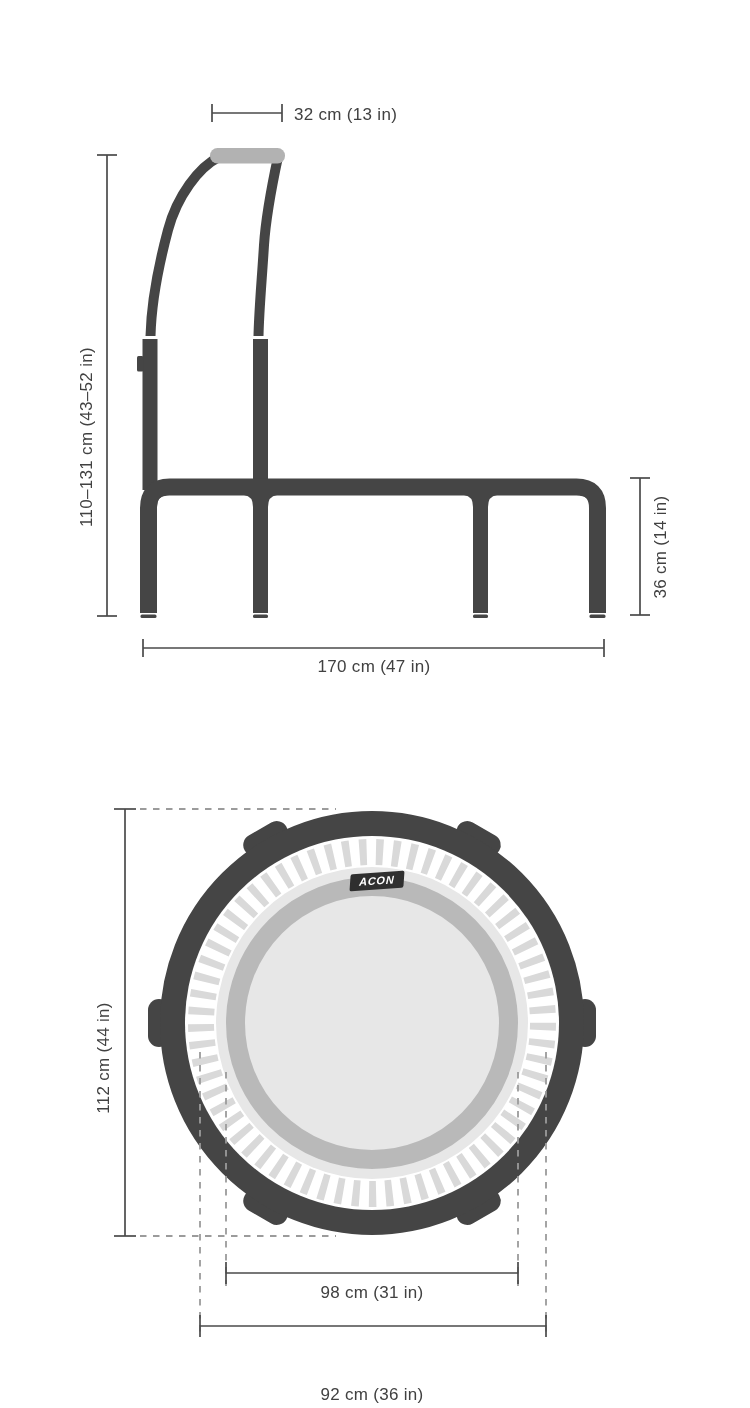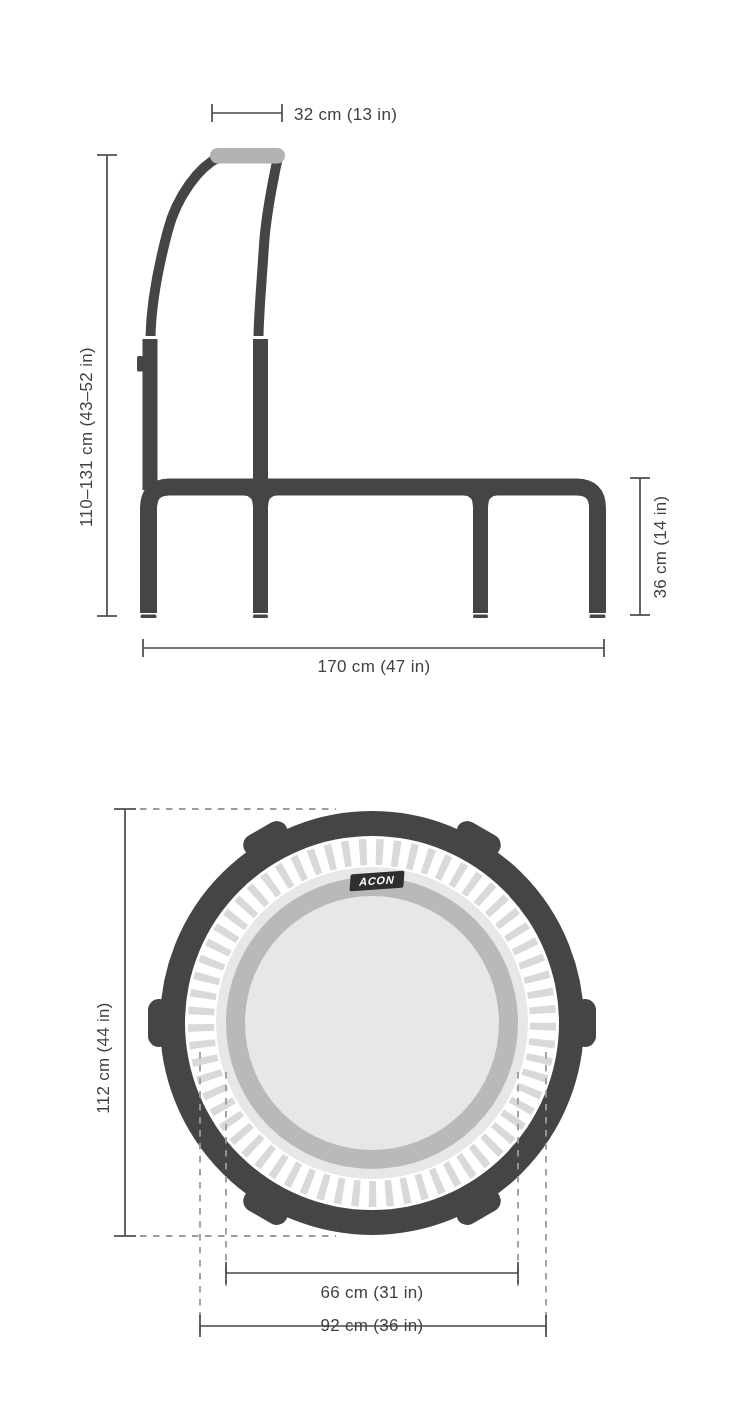--- a/index.html
+++ b/index.html
@@ -173,21 +173,21 @@
   <div class="dim-label left-anchor" style="left:294px;top:114px">32 cm (13 in)</div>
 
   <div class="dim-label vert" style="left:86px;top:437px">110–131 cm (43–52 in)</div>
 
   <div class="dim-label vert" style="left:660px;top:547px">36 cm (14 in)</div>
 
   <div class="dim-label" style="left:374px;top:666px">170 cm (47 in)</div>
 
   <div class="dim-label vert" style="left:103px;top:1058px">112 cm (44 in)</div>
 
-  <div class="dim-label" style="left:372px;top:1292px">66 cm (31 in)</div>
+  <div class="dim-label" style="left:372px;top:1292px">98 cm (31 in)</div>
 
-  <div class="dim-label" style="left:372px;top:1325px">92 cm (36 in)</div>
+  <div class="dim-label" style="left:372px;top:1394px">92 cm (36 in)</div>
 
   <div class="badge">
     <span>ACON</span>
   </div>
 
 </div>
 
 </body></html>

